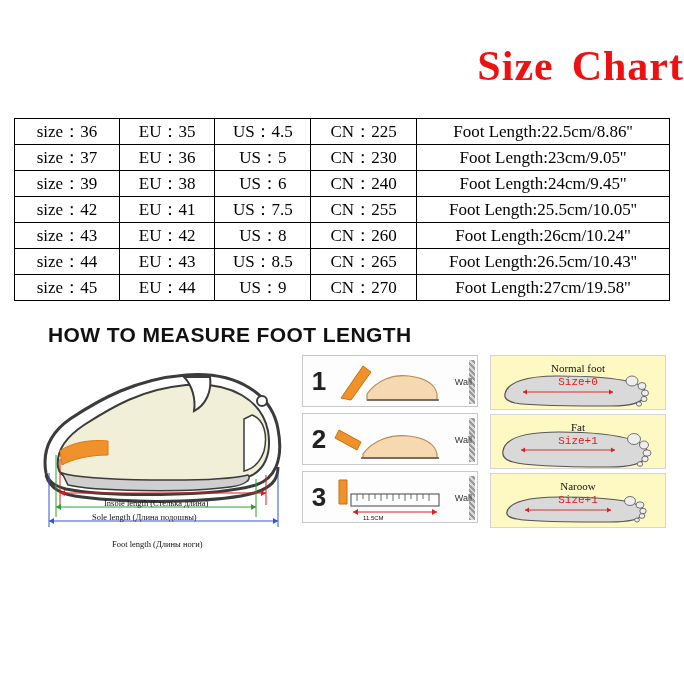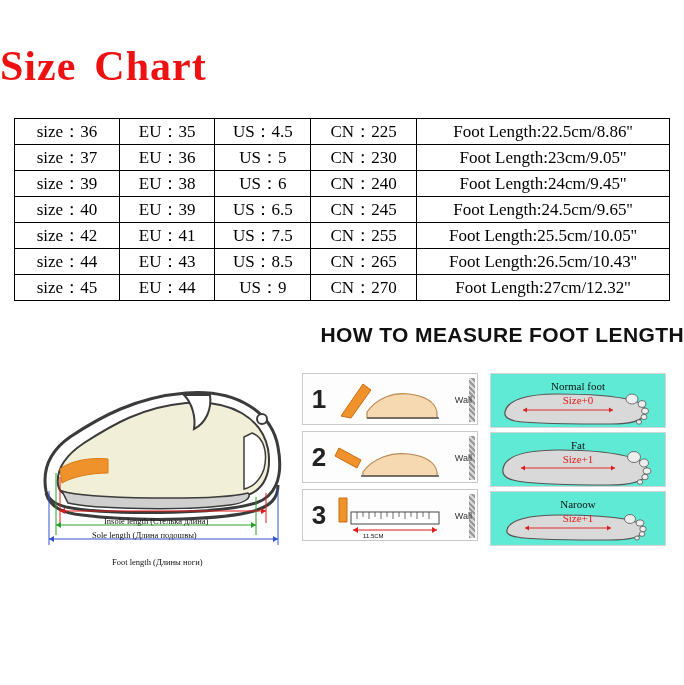--- a/index.html
+++ b/index.html
@@ -15,21 +15,21 @@
     overflow: hidden;
     position: relative;
   }
   .page {
     width: 684px;
     height: 685px;
     position: relative;
   }
   
   .title {
-    text-align: left;
+    text-align: right;
     color: #ee1111;
     font-family: "Liberation Serif", serif;
     font-weight: bold;
     font-size: 42px;
     letter-spacing: 1px;
     padding-top: 42px;
     padding-bottom: 10px;
   }
   .title .gap { display: inline-block; width: 18px; }
 
@@ -51,28 +51,29 @@
     white-space: nowrap;
   }
   td.c-size { width: 105px; }
   td.c-eu   { width: 95px; }
   td.c-us   { width: 95px; }
   td.c-cn   { width: 105px; }
   td.c-len  { width: 256px; }
 
   
   .howto {
-    text-align: right;
+    text-align: left;
     font-family: "Liberation Sans", sans-serif;
     font-weight: bold;
     font-size: 21px;
     letter-spacing: 0.4px;
     margin-top: 22px;
-    margin-bottom: 26px;
+    margin-bottom: 8px;
     color: #111;
+    padding-left: 48px;
   }
 
   
   .panels {
     display: flex;
     justify-content: center;
     align-items: flex-start;
     gap: 8px;
     padding: 0 14px;
   }
@@ -131,39 +132,39 @@
     height: 44px;
     background: repeating-linear-gradient(45deg,#9a9a9a 0 2px,#d8d8d8 2px 4px);
   }
 
   
   .type-box {
     position: relative;
     width: 176px;
     height: 55px;
     border: 1px solid #d5d5d5;
-    background: #5eead4;
+    background: #fef9c3;
     margin-bottom: 4px;
     box-sizing: border-box;
   }
   .type-name {
     position: absolute;
     left: 50%;
     transform: translateX(-50%);
     top: 6px;
     font-family: "Liberation Serif", serif;
     font-size: 11px;
     color: #111;
   }
   .type-size {
     position: absolute;
     left: 50%;
     transform: translateX(-50%);
     top: 20px;
-    font-family: Liberation Serif, serif;
+    font-family: Liberation Mono, monospace;
     font-size: 11px;
     color: #e01b1b;
   }
 
   
   .shoe-cap {
     position: absolute;
     font-family: "Liberation Serif", serif;
     font-size: 8.5px;
     color: #111;
@@ -198,46 +199,46 @@
           <td class="c-len">Foot Length:23cm/9.05''</td>
         </tr>
         <tr>
           <td class="c-size">size：39</td>
           <td class="c-eu">EU：38</td>
           <td class="c-us">US：6</td>
           <td class="c-cn">CN：240</td>
           <td class="c-len">Foot Length:24cm/9.45''</td>
         </tr>
         <tr>
-          <td class="c-size">size：40</td>
-          <td class="c-eu">EU：39</td>
-          <td class="c-us">US：6.5</td>
-          <td class="c-cn">CN：245</td>
-          <td class="c-len">Foot Length:24.5cm/9.65''</td>
-        </tr>
-        <tr>
           <td class="c-size">size：42</td>
           <td class="c-eu">EU：41</td>
           <td class="c-us">US：7.5</td>
           <td class="c-cn">CN：255</td>
           <td class="c-len">Foot Length:25.5cm/10.05''</td>
         </tr>
         <tr>
+          <td class="c-size">size：43</td>
+          <td class="c-eu">EU：42</td>
+          <td class="c-us">US：8</td>
+          <td class="c-cn">CN：260</td>
+          <td class="c-len">Foot Length:26cm/10.24''</td>
+        </tr>
+        <tr>
           <td class="c-size">size：44</td>
           <td class="c-eu">EU：43</td>
           <td class="c-us">US：8.5</td>
           <td class="c-cn">CN：265</td>
           <td class="c-len">Foot Length:26.5cm/10.43''</td>
         </tr>
         <tr>
           <td class="c-size">size：45</td>
           <td class="c-eu">EU：44</td>
           <td class="c-us">US：9</td>
           <td class="c-cn">CN：270</td>
-          <td class="c-len">Foot Length:27cm/12.32''</td>
+          <td class="c-len">Foot Length:27cm/19.58''</td>
         </tr>
       </tbody>
     </table>
   </div>
 
   <div class="howto">HOW TO MEASURE FOOT LENGTH</div>
 
   <div class="panels">
 
     <div class="panel-shoe">

